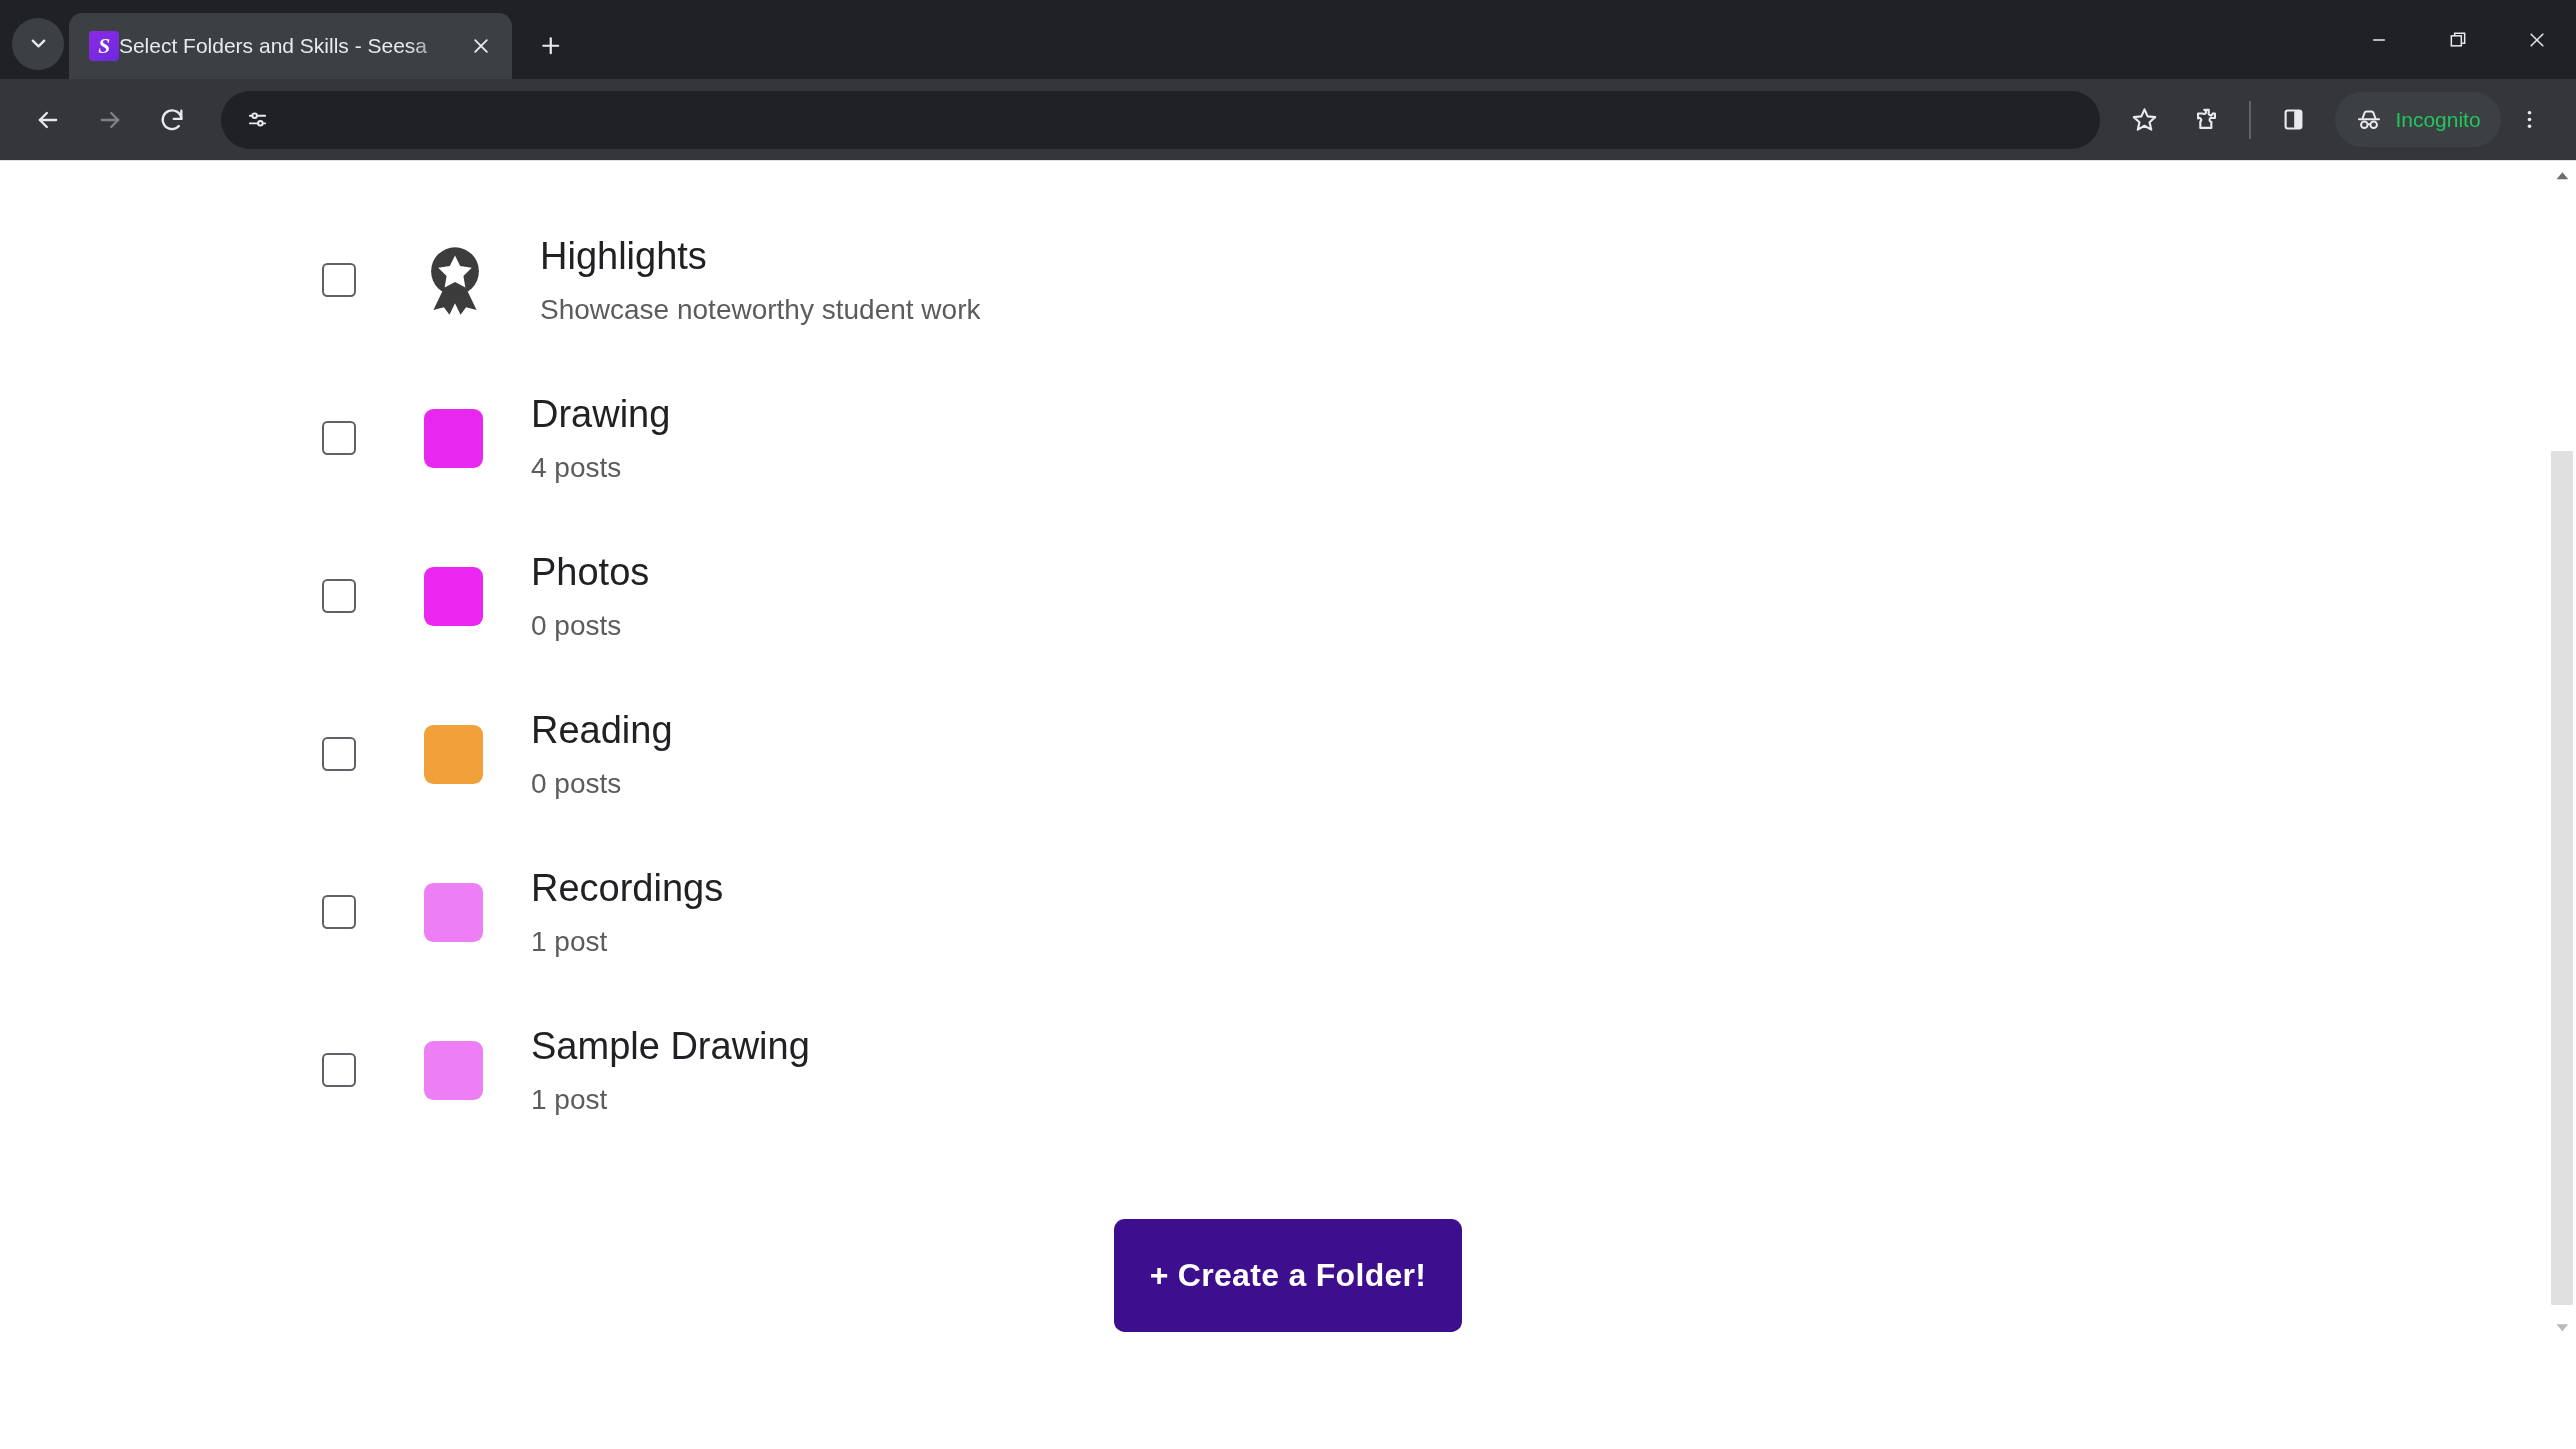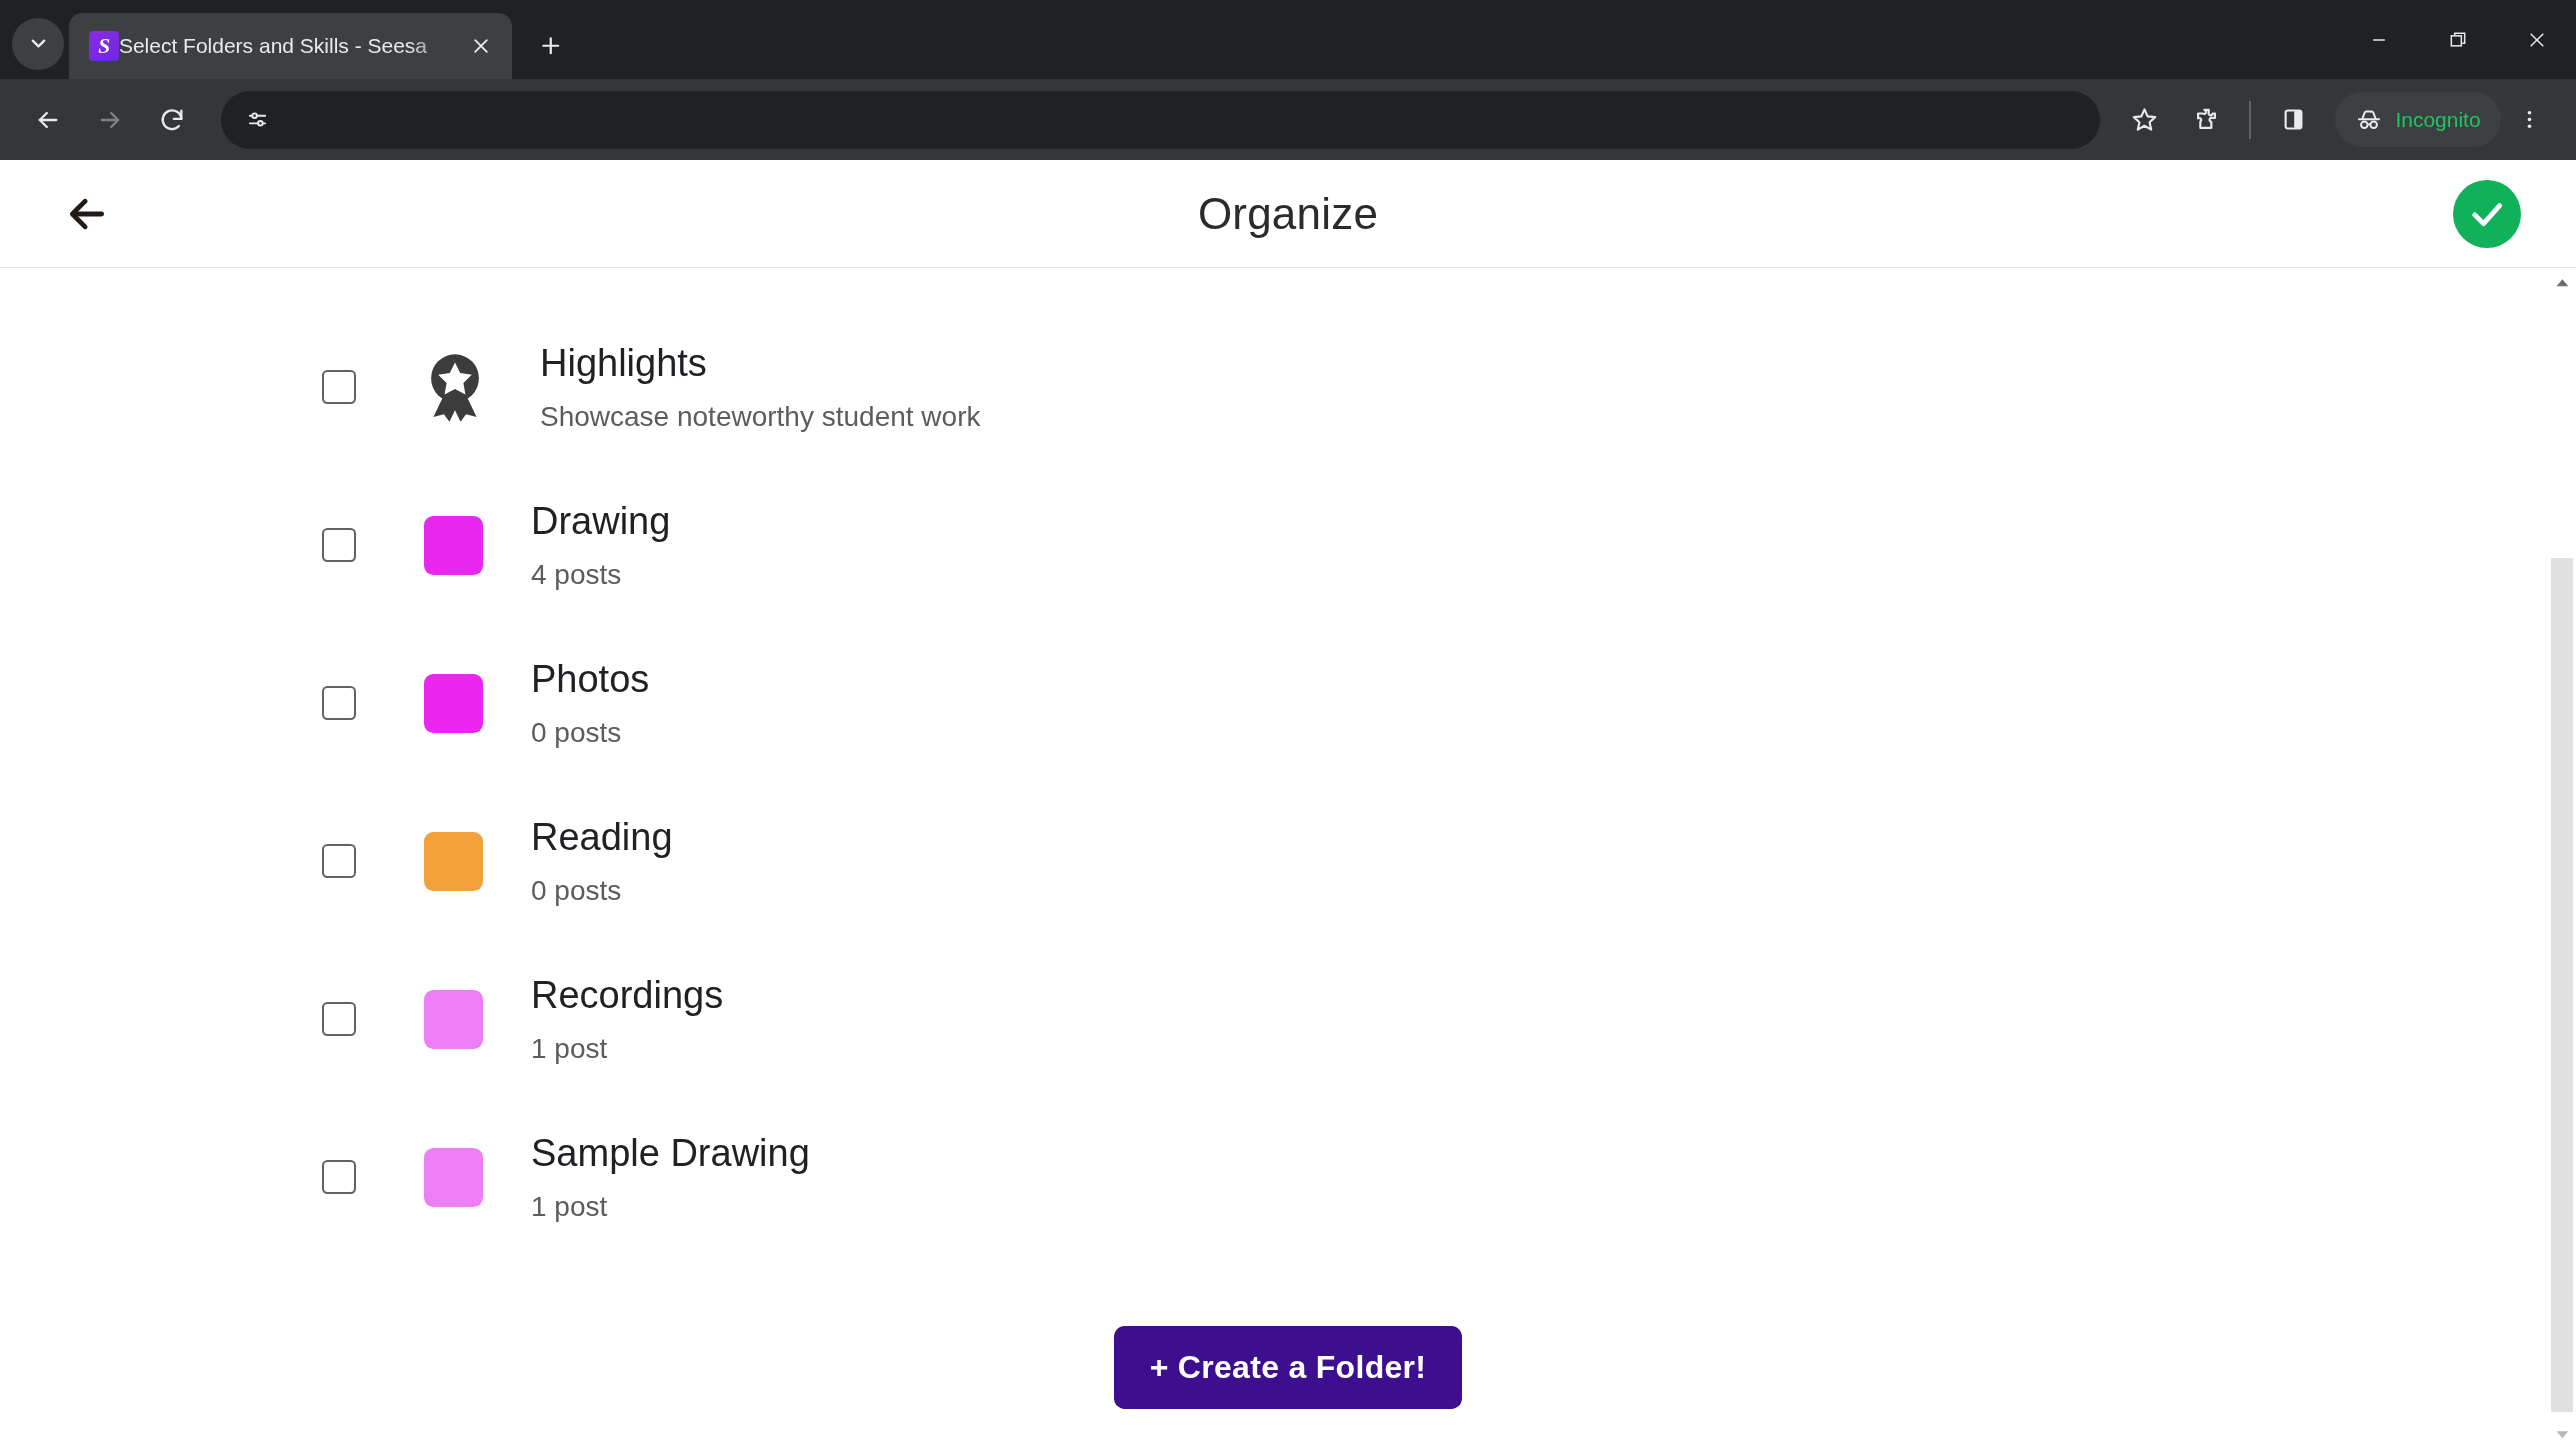--- a/index.html
+++ b/index.html
@@ -284,21 +284,21 @@
     position: relative;
   }
   .create-btn {
     background: #3d0f8e;
     color: #fff;
     border: none;
     border-radius: 10.7px;
     font-size: 32px;
     font-weight: bold;
     font-family: "Liberation Sans", sans-serif;
-    padding: 23px 36px;
+    padding: 38px 36px;
     letter-spacing: 0.3px;
   }
 
   
   .scrollbar {
     position: absolute;
     right: 0; top: 0;
     width: 28px;
     height: 100%;
     background: #ffffff;
@@ -438,34 +438,20 @@
       <svg viewBox="0 0 24 24" fill="#e8eaed">
           <circle cx="12" cy="5" r="1.9"></circle>
           <circle cx="12" cy="12" r="1.9"></circle>
           <circle cx="12" cy="19" r="1.9"></circle>
         </svg>
     </div>
   </div>
 
   <div class="viewport">
 
-    <div class="app-header">
-      <div class="back-arrow">
-        <svg viewBox="0 0 24 24" fill="none" stroke="#231a16" stroke-width="2.6" stroke-linecap="round" stroke-linejoin="round">
-            <line x1="20" y1="12" x2="5" y2="12"></line>
-            <polyline points="11 5 4 12 11 19"></polyline>
-          </svg>
-      </div>
-      <div class="app-title">Organize</div>
-      <div class="confirm-btn">
-        <svg viewBox="0 0 24 24" fill="none" stroke="#ffffff" stroke-width="2.8" stroke-linecap="round" stroke-linejoin="round">
-            <polyline points="5 12.5 10 17.5 19.2 7.2"></polyline>
-          </svg>
-      </div>
-    </div>
     <div class="divider"></div>
 
     <div class="content">
       <div class="folder-list">
 
         <div class="folder-row">
           <div class="chk"></div>
           <div class="badge-icon">
             <svg viewBox="0 0 24 24" fill="#3c3c3c">
               <path d="M8.3 14.6 4.6 22.3l3.6-1 1.9 2.6 3.1-6.4z"></path>

